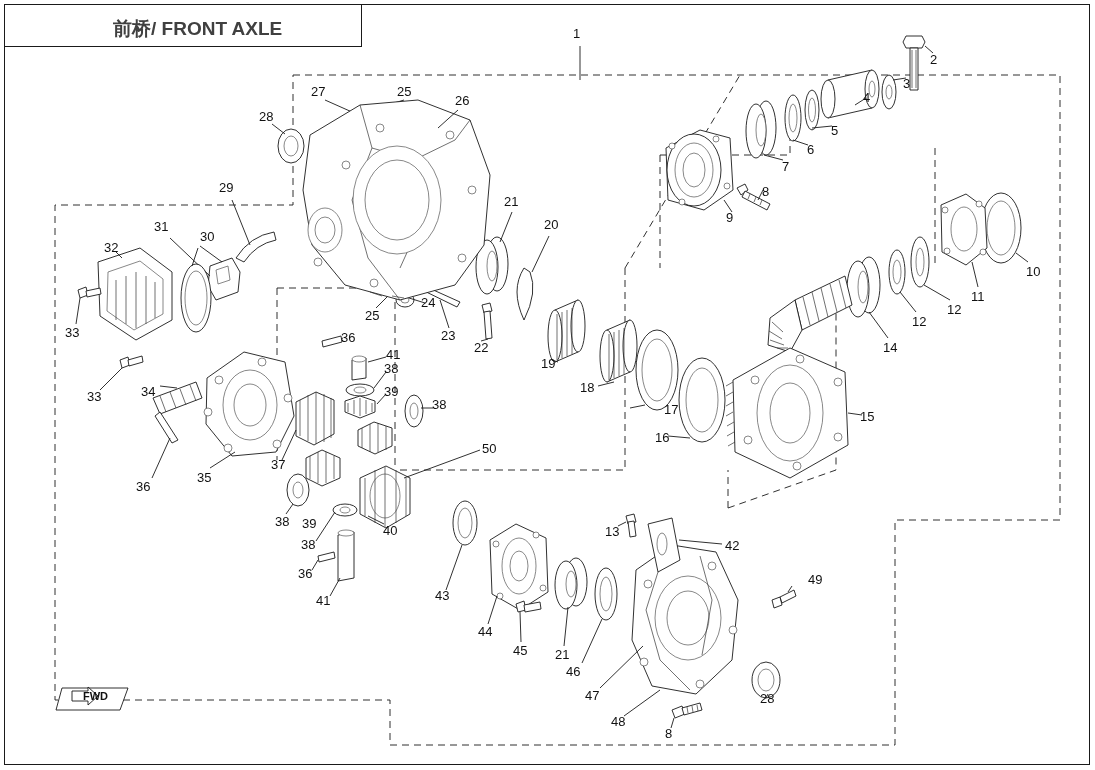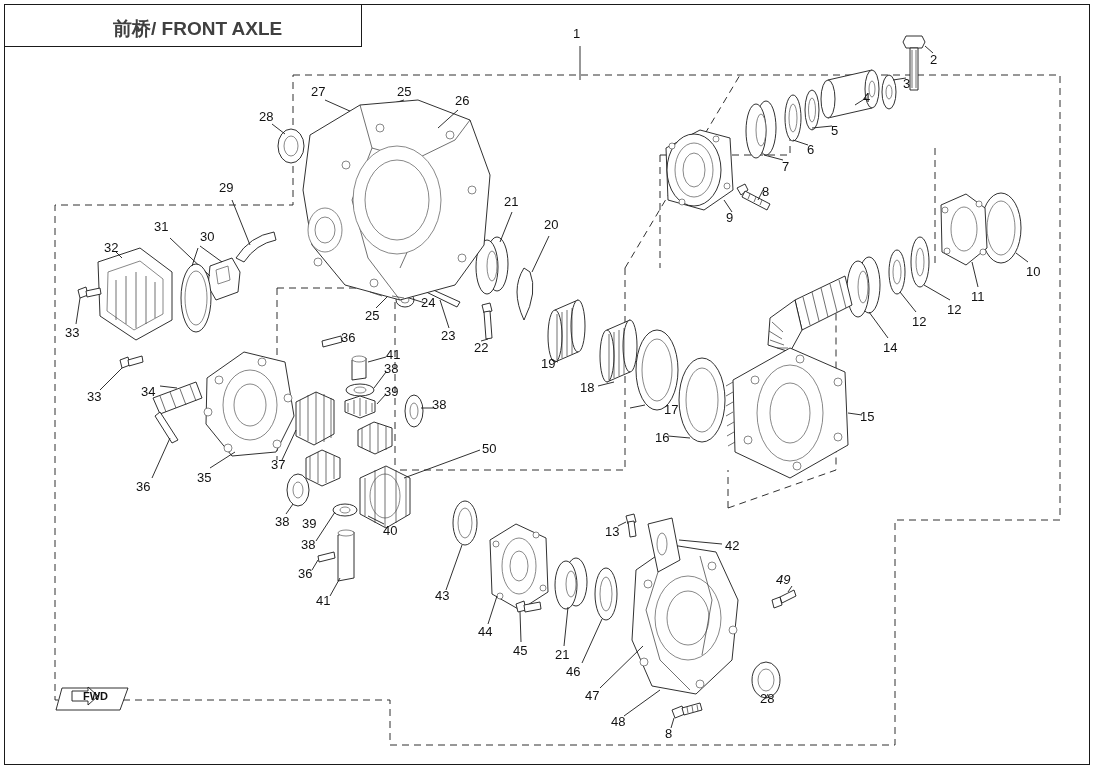--- a/index.html
+++ b/index.html
@@ -585,21 +585,21 @@
   <div class="label" style="left:383px; top:523px;">40</div>
   <div class="label" style="left:386px; top:347px;">41</div>
   <div class="label" style="left:316px; top:593px;">41</div>
   <div class="label" style="left:725px; top:538px;">42</div>
   <div class="label" style="left:435px; top:588px;">43</div>
   <div class="label" style="left:478px; top:624px;text-align:center;">44</div>
   <div class="label" style="left:513px; top:643px;">45</div>
   <div class="label" style="left:566px; top:664px;">46</div>
   <div class="label" style="left:585px; top:688px;">47</div>
   <div class="label" style="left:611px; top:714px;">48</div>
-  <div class="label" style="left:776px; top:572px;font-style:italic;">49</div>
+  <div class="label" style="left:808px; top:572px;">49</div>
   <div class="label" style="left:482px; top:441px;">50</div>
   <div class="label" style="left:605px; top:524px;">13</div>
   <div class="label" style="left:555px; top:647px;">21</div>
   <div class="label" style="left:665px; top:726px;">8</div>
 
   <div class="label" style="left:83px; top:690px; font-size:11px; font-weight:bold;">FWD</div>
 
 </div>
 
 </body></html>

